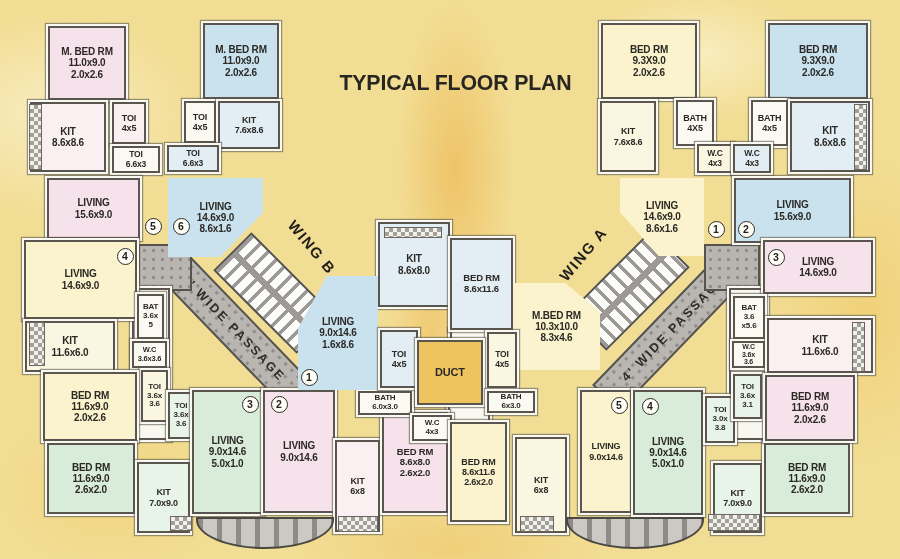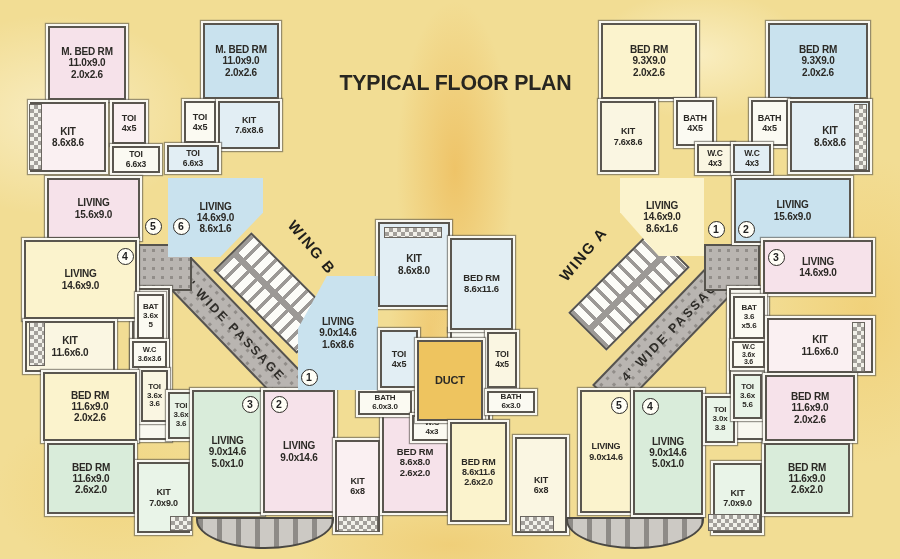--- a/index.html
+++ b/index.html
@@ -337,27 +337,34 @@
         <div>9.0x14.6</div>
         <div>1.6x8.6</div>
       </div>
     </div>
     <div class="room" style="left: 380px; top: 330px; width: 38px; height: 58px; background-color: rgb(226, 238, 244);">
       <div class="rlabel" style="font-size: 9px;">
         <div>TOI</div>
         <div>4x5</div>
       </div>
     </div>
+    <div class="room clipped" style="left: 513px; top: 283px; width: 87px; height: 87px; background-color: rgb(251, 243, 205); clip-path: polygon(0px 0px, 60% 0px, 100% 33%, 100% 100%, 0px 100%);">
+      <div class="rlabel">
+        <div>M.BED RM</div>
+        <div>10.3x10.0</div>
+        <div>8.3x4.6</div>
+      </div>
+    </div>
     <div class="room" style="left: 487px; top: 332px; width: 30px; height: 56px; background-color: rgb(250, 246, 226);">
       <div class="rlabel" style="font-size: 8.5px;">
         <div>TOI</div>
         <div>4x5</div>
       </div>
     </div>
-    <div class="room" style="left: 417px; top: 340px; width: 66px; height: 81px; background-color: rgb(238, 196, 95);">
+    <div class="room" style="left: 417px; top: 340px; width: 66px; height: 65px; background-color: rgb(238, 196, 95);">
       <div class="rlabel" style="font-size: 11px;">
         <div>DUCT</div>
       </div>
     </div>
     <div class="room" style="left: 487px; top: 391px; width: 48px; height: 22px; background-color: rgb(251, 250, 242);">
       <div class="rlabel" style="font-size: 8px;">
         <div>BATH</div>
         <div>6x3.0</div>
       </div>
     </div>
@@ -391,21 +398,21 @@
       <div class="rlabel" style="font-size: 8px;">
         <div>TOI</div>
         <div>3.0x</div>
         <div>3.8</div>
       </div>
     </div>
     <div class="room" style="left: 733px; top: 374px; width: 29px; height: 45px; background-color: rgb(233, 244, 232);">
       <div class="rlabel" style="font-size: 8px;">
         <div>TOI</div>
         <div>3.6x</div>
-        <div>5.6</div>
+        <div>3.1</div>
       </div>
     </div>
     <div class="room" style="left: 713px; top: 463px; width: 49px; height: 70px; background-color: rgb(233, 244, 232);">
       <div class="rlabel" style="font-size: 9px;">
         <div>KIT</div>
         <div>7.0x9.0</div>
       </div>
     </div>
     <div class="room" style="left: 764px; top: 443px; width: 86px; height: 71px; background-color: rgb(217, 236, 218);">
       <div class="rlabel">

